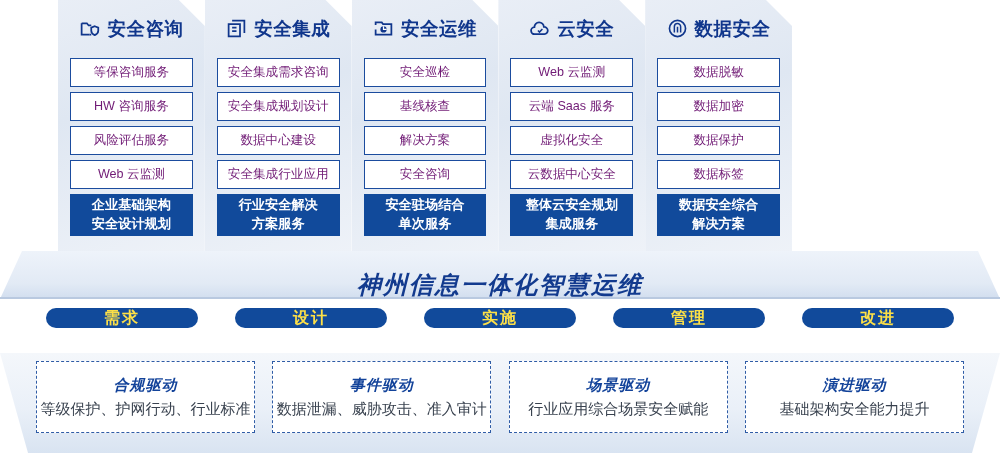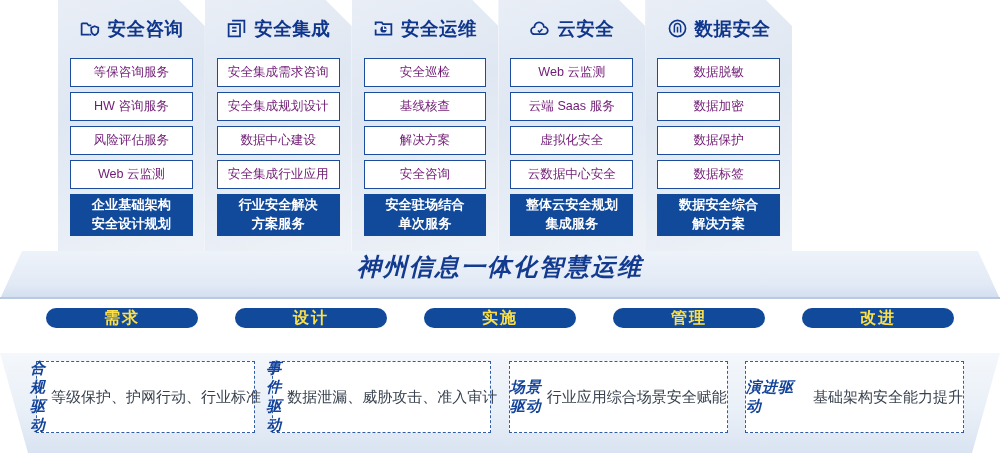--- a/index.html
+++ b/index.html
@@ -103,21 +103,21 @@
     -webkit-clip-path: polygon(22px 0, 978px 0, 1000px 48px, 0 48px);
     clip-path: polygon(22px 0, 978px 0, 1000px 48px, 0 48px);
   }
   .banner-inner {
     position: absolute;
     left: 0;
     top: 251px;
     width: 1000px;
     height: 50px;
     display: flex;
-    align-items: flex-start;
+    align-items: flex-end;
     justify-content: center;
   }
   .banner-text {
     font-size: 24px;
     font-weight: bold;
     font-style: italic;
     color: #123a8e;
     letter-spacing: 2px;
   }
   .banner-line {
@@ -177,21 +177,21 @@
     padding: 8px 36px 0 36px;
     box-sizing: border-box;
   }
   .drive-box {
     width: 219px;
     height: 72px;
     border: 1.6px dashed #2f5ca6;
     background: #ffffff;
     box-sizing: border-box;
     display: flex;
-    flex-direction: row;
+    flex-direction: column;
     align-items: center;
     justify-content: center;
     gap: 5px;
   }
   .drive-title {
     font-size: 15px;
     font-weight: bold;
     font-style: italic;
     color: #13439a;
     letter-spacing: 1px;

